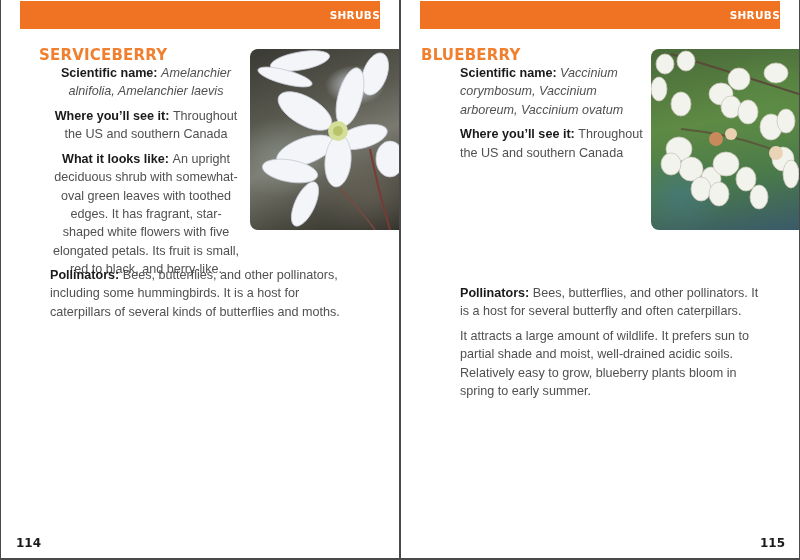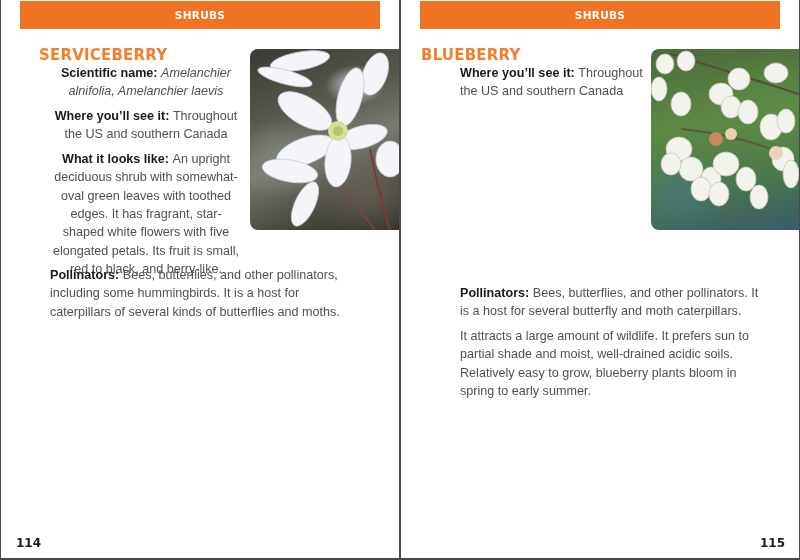--- a/index.html
+++ b/index.html
@@ -7,21 +7,21 @@
     body { font-family: "Liberation Sans", sans-serif; color: #4a4a4a; position: relative; }
 
     .spread { position: absolute; left: 0; top: 0; width: 800px; height: 560px; background: #4a4a4a; }
     .page { position: absolute; top: 0; height: 558px; background: #ffffff; overflow: hidden; }
     .page.left { left: 1px; width: 398px; }
     .page.right { left: 401px; width: 398px; }
 
     .header-bar {
       position: absolute; top: 1px; height: 28px;
       background: #f07323;
-      display: flex; align-items: center; justify-content: center;
+      display: flex; align-items: center; justify-content: flex-end;
     }
     .page.left .header-bar { left: 19px; width: 360px; }
     .page.right .header-bar { left: 19px; width: 360px; }
     .header-bar span {
       color: #ffffff; font-weight: bold; font-size: 10.5px; letter-spacing: 0.3px;
       font-family: "DejaVu Sans", sans-serif;
     }
 
     .plant-title {
       position: absolute; top: 46px;
@@ -132,29 +132,33 @@
 
   <div class="page right">
     <div class="header-bar">
       <span>SHRUBS</span>
     </div>
 
     <div class="plant-title">BLUEBERRY</div>
 
     <div class="text-block narrow">
       <p>
+        <b>Scientific name: </b>
+        <i>Vaccinium corymbosum, Vaccinium arboreum, Vaccinium ovatum</i>
+      </p>
+      <p>
         <b>Where you’ll see it: </b>
         <span>Throughout the US and southern Canada</span>
       </p>
     </div>
 
     <div class="text-block wide">
       <p>
         <b>Pollinators: </b>
-        <span>Bees, butterflies, and other pollinators. It is a host for several butterfly and moth caterpillars.</span>
+        <span>Bees, butterflies, and other pollinators. It is a host for several butterfly and often caterpillars.</span>
       </p>
       <p>It attracts a large amount of wildlife. It prefers sun to partial shade and moist, well-drained acidic soils. Relatively easy to grow, blueberry plants bloom in spring to early summer.</p>
     </div>
 
     <div class="photo blueberry-photo" title="Clusters of white bell-shaped blueberry flowers">
       <svg width="148" height="181" viewBox="0 0 148 181">
         <path d="M20 5 Q70 20 148 45" stroke="#5a4a3a" stroke-width="2" fill="none"></path>
         <path d="M30 80 Q80 85 120 100" stroke="#5a5a3a" stroke-width="2" fill="none"></path>
         <g fill="#f3f3ee" stroke="#c9c6b8" stroke-width="0.8">
           <ellipse cx="14" cy="15" rx="9" ry="10"></ellipse>

